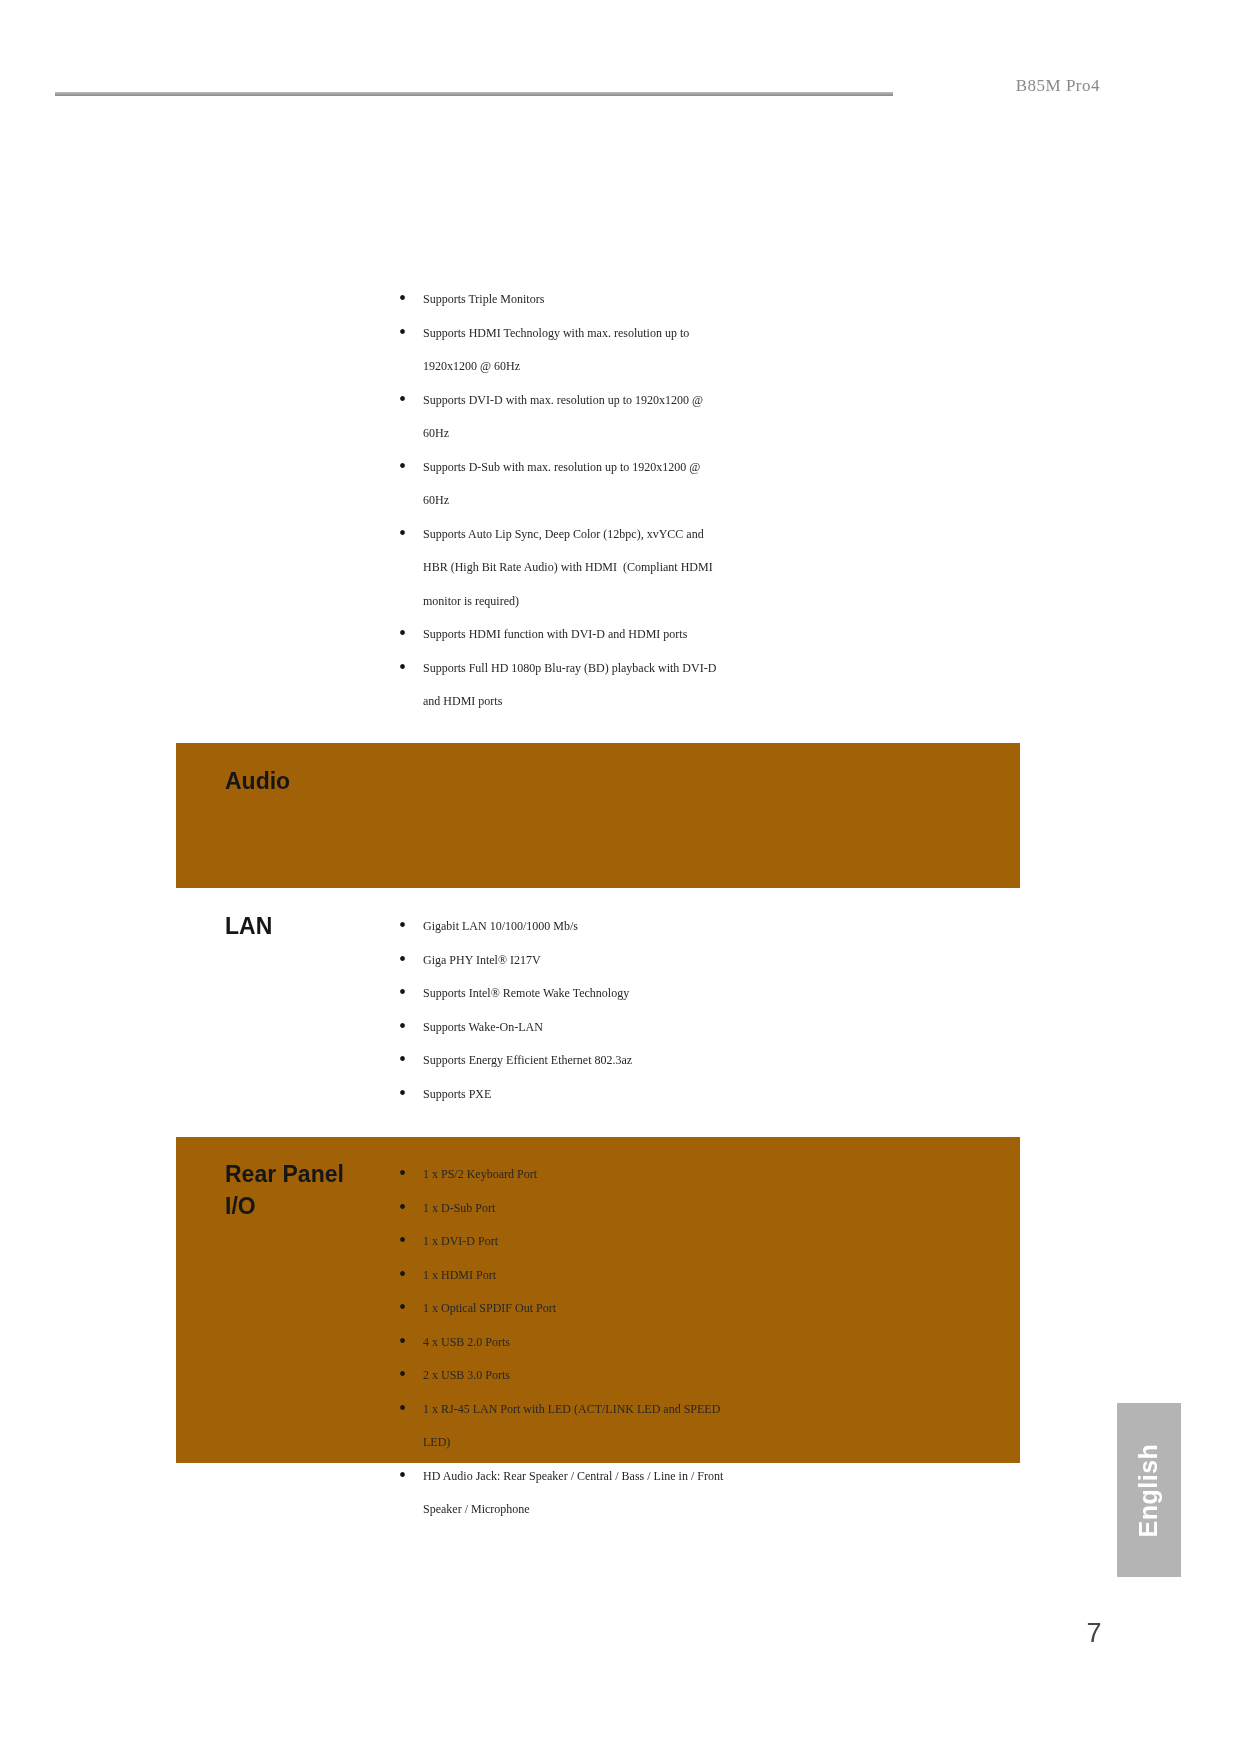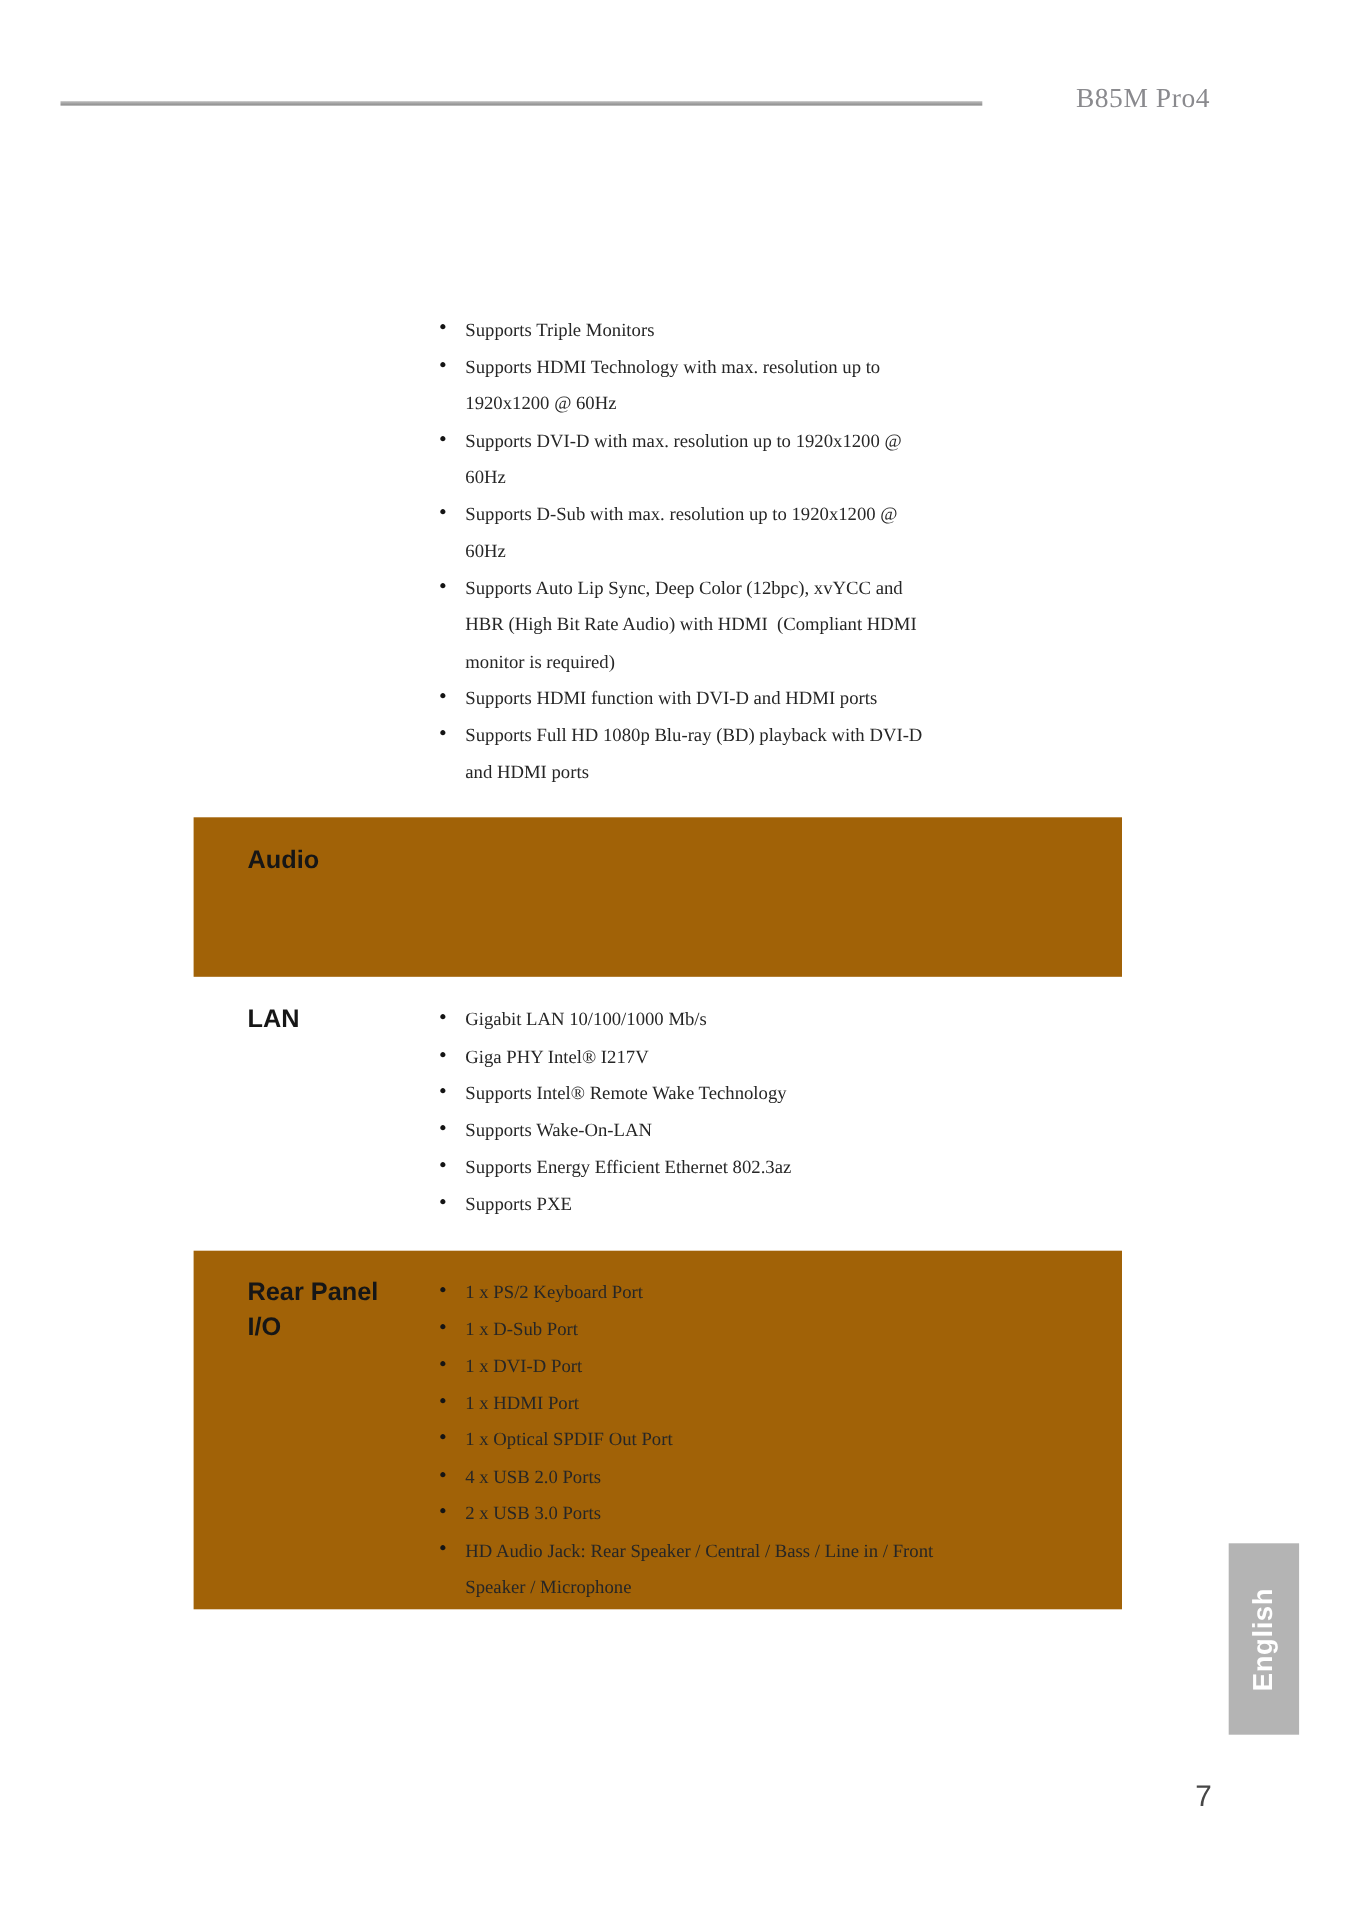--- a/index.html
+++ b/index.html
@@ -14,21 +14,21 @@
 
   
   .header-rule {
     position:absolute; left:55px; top:92px;
     width:838px; height:4px;
     background:linear-gradient(#bcbcbc, #8a8a8a);
   }
   .doc-title {
     position:absolute; top:76px; left:900px; width:200px;
     text-align:right;
-    font-size:25px; color:#8a8a8e;
+    font-size:17px; color:#8a8a8e;
     letter-spacing:0.5px;
   }
 
   
   .section-row {
     position:absolute; left:176px; width:844px;
     box-sizing:border-box;
   }
   .section-row.shaded { background:#a16207; }
   .sec-graphics      { top:283px; }
@@ -45,21 +45,21 @@
   .sec-audio .sec-label         { top:22px; }
   .sec-rear_panel_io .sec-label { top:21px; }
 
   .spec-list {
     margin:0; padding:0; list-style:none;
     position:relative; left:214px; width:580px;
   }
   .spec-list li {
     position:relative;
     padding-left:33px;
-    font-size:17px; line-height:33.5px;
+    font-size:12px; line-height:33.5px;
     color:#262626;
     white-space:pre-wrap;
   }
   .spec-list li::before {
     content:"\2022";
     position:absolute; left:9px; top:-1px;
     color:#141414; font-size:20px;
   }
 
   
@@ -133,20 +133,22 @@
   <div class="section-row sec-rear_panel_io shaded">
     <div class="sec-label">Rear Panel I/O</div>
     <ul class="spec-list">
           <li>1 x PS/2 Keyboard Port</li>
           <li>1 x D-Sub Port</li>
           <li>1 x DVI-D Port</li>
           <li>1 x HDMI Port</li>
           <li>1 x Optical SPDIF Out Port</li>
           <li>4 x USB 2.0 Ports</li>
           <li>2 x USB 3.0 Ports</li>
+          <li>1 x RJ-45 LAN Port with LED (ACT/LINK LED and SPEED
+LED)</li>
           <li>HD Audio Jack: Rear Speaker / Central / Bass / Line in / Front
 Speaker / Microphone</li>
         </ul>
   </div>
 </div>
 
   <div class="lang-tab">
     <span>English</span>
   </div>
 

